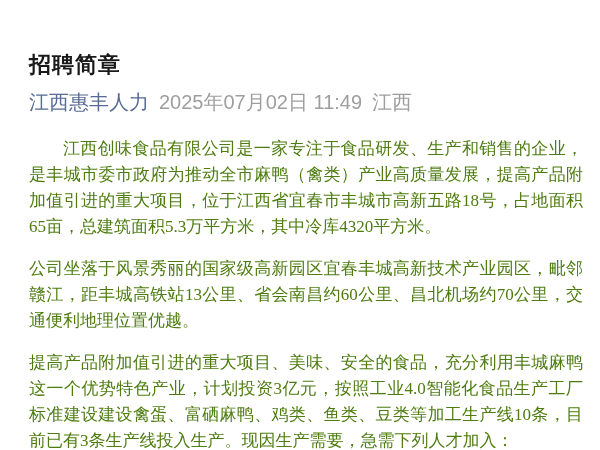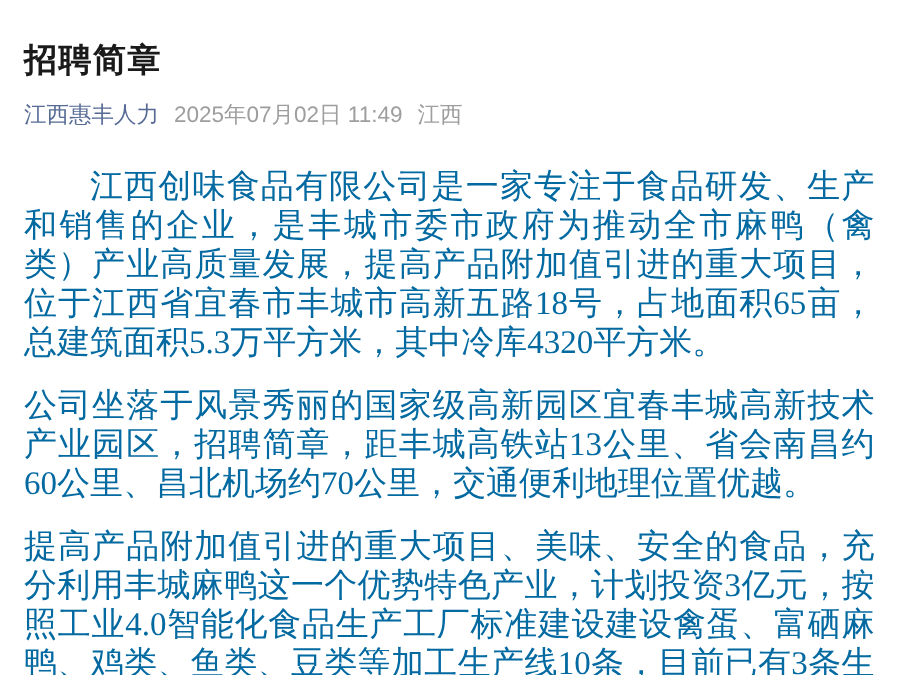--- a/index.html
+++ b/index.html
@@ -9,51 +9,52 @@
   }
   body {
     width: 600px;
     height: 450px;
     overflow: hidden;
   }
   .page {
     box-sizing: border-box;
     width: 600px;
     height: 358px;
-    padding: 26px 17px 0 16px;
+    padding: 26px 17px 0 29px;
     background: #ffffff;
+    margin-top: 25px;
   }
   .article-title {
     font-family: "Liberation Sans", "DejaVu Sans", sans-serif;
     font-size: 22px;
     line-height: 28px;
     font-weight: 700;
     color: #1a1a1a;
     margin: 0 0 13px 0;
     letter-spacing: 1px;
   }
   .meta-row {
     font-family: "Liberation Sans", "DejaVu Sans", sans-serif;
-    font-size: 15px;
+    font-size: 20px;
     line-height: 20px;
     color: #9e9e9e;
     display: flex;
     align-items: center;
     gap: 10px;
     margin: 0 0 24px 0;
   }
   .meta-row .author {
     color: #576b95;
     cursor: pointer;
   }
   .article-body p {
     font-family: "Liberation Serif", "DejaVu Serif", serif;
-    font-size: 22px;
+    font-size: 17px;
     line-height: 26px;
-    color: #0369a1;
+    color: #4d7c0f;
     text-align: justify;
     margin: 0 0 16px 0;
   }
   .article-body p.first-indent {
     text-indent: 2em;
   }
   .article-body p:last-child {
     margin-bottom: 0;
   }
 </style>
@@ -65,18 +66,18 @@
   <h1 class="article-title">招聘简章</h1>
 
   <div class="meta-row">
     <span class="author">江西惠丰人力</span>
     <span class="date">2025年07月02日 11:49</span>
     <span class="location">江西</span>
   </div>
 
   <div class="article-body">
     <p class="first-indent">江西创味食品有限公司是一家专注于食品研发、生产和销售的企业，是丰城市委市政府为推动全市麻鸭（禽类）产业高质量发展，提高产品附加值引进的重大项目，位于江西省宜春市丰城市高新五路18号，占地面积65亩，总建筑面积5.3万平方米，其中冷库4320平方米。</p>
-    <p>公司坐落于风景秀丽的国家级高新园区宜春丰城高新技术产业园区，招聘简章，距丰城高铁站13公里、省会南昌约60公里、昌北机场约70公里，交通便利地理位置优越。</p>
+    <p>公司坐落于风景秀丽的国家级高新园区宜春丰城高新技术产业园区，毗邻赣江，距丰城高铁站13公里、省会南昌约60公里、昌北机场约70公里，交通便利地理位置优越。</p>
     <p>提高产品附加值引进的重大项目、美味、安全的食品，充分利用丰城麻鸭这一个优势特色产业，计划投资3亿元，按照工业4.0智能化食品生产工厂标准建设建设禽蛋、富硒麻鸭、鸡类、鱼类、豆类等加工生产线10条，目前已有3条生产线投入生产。现因生产需要，急需下列人才加入：</p>
     <p>招聘岗位：</p>
   </div>
 
 </div>
 
 </body></html>

